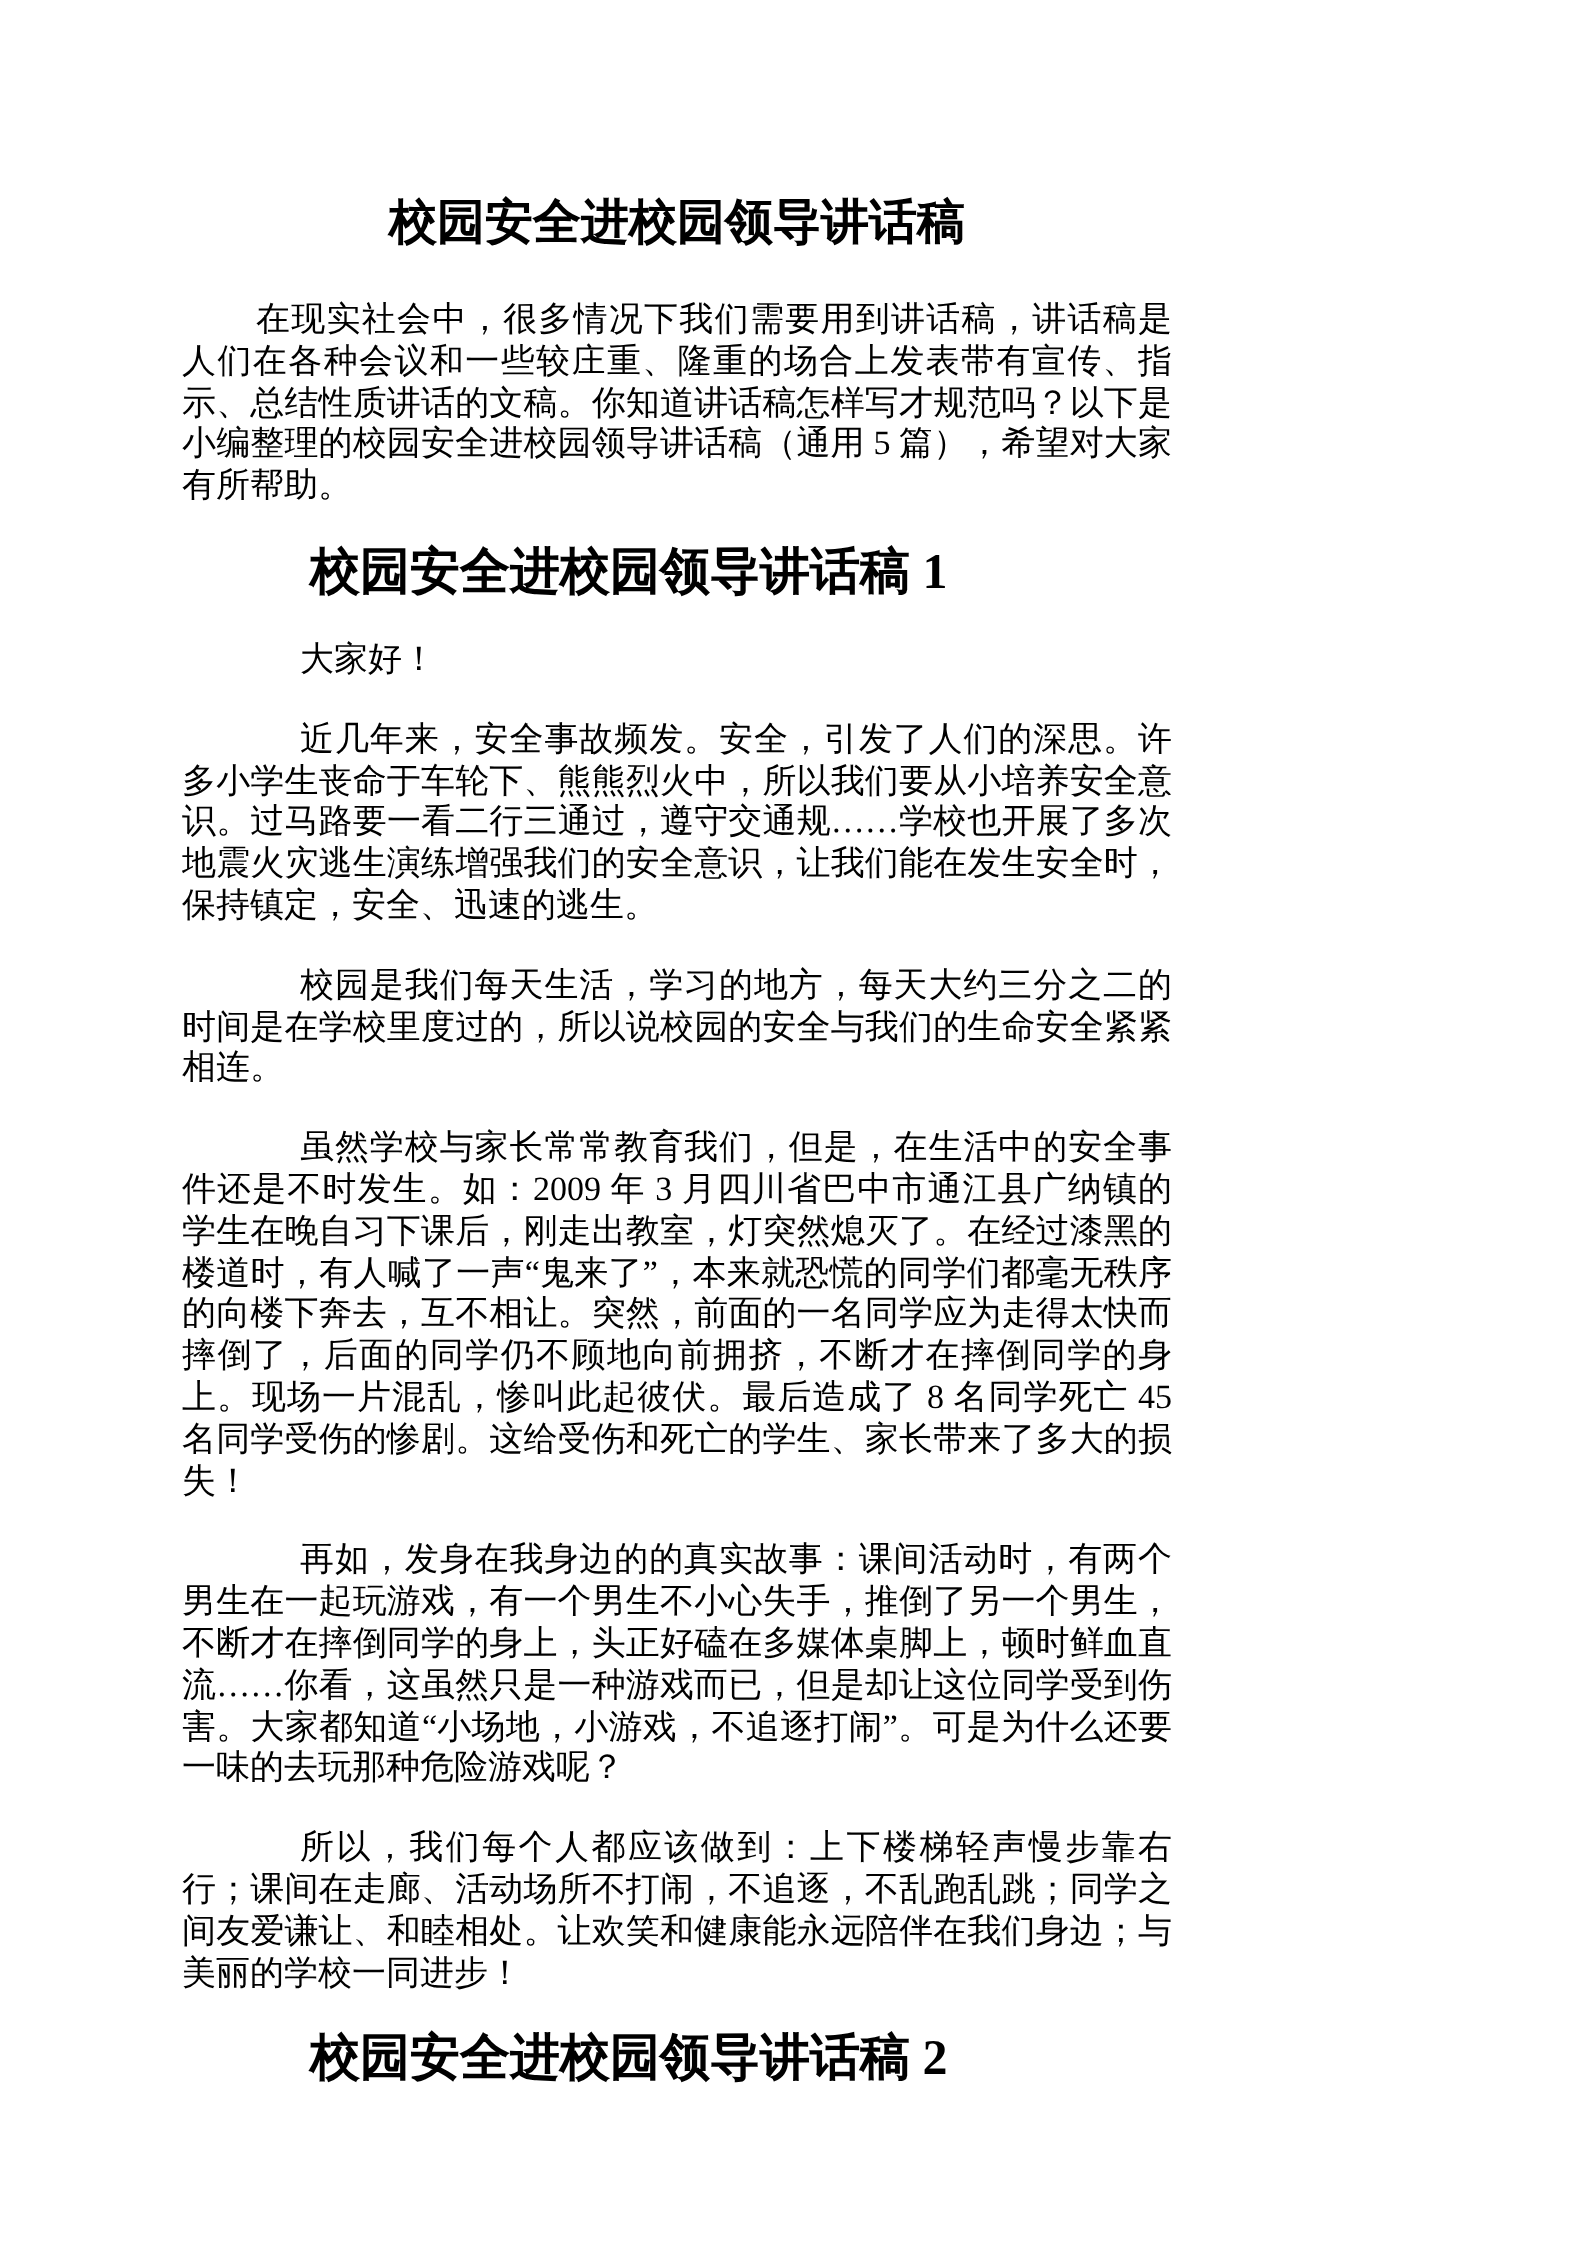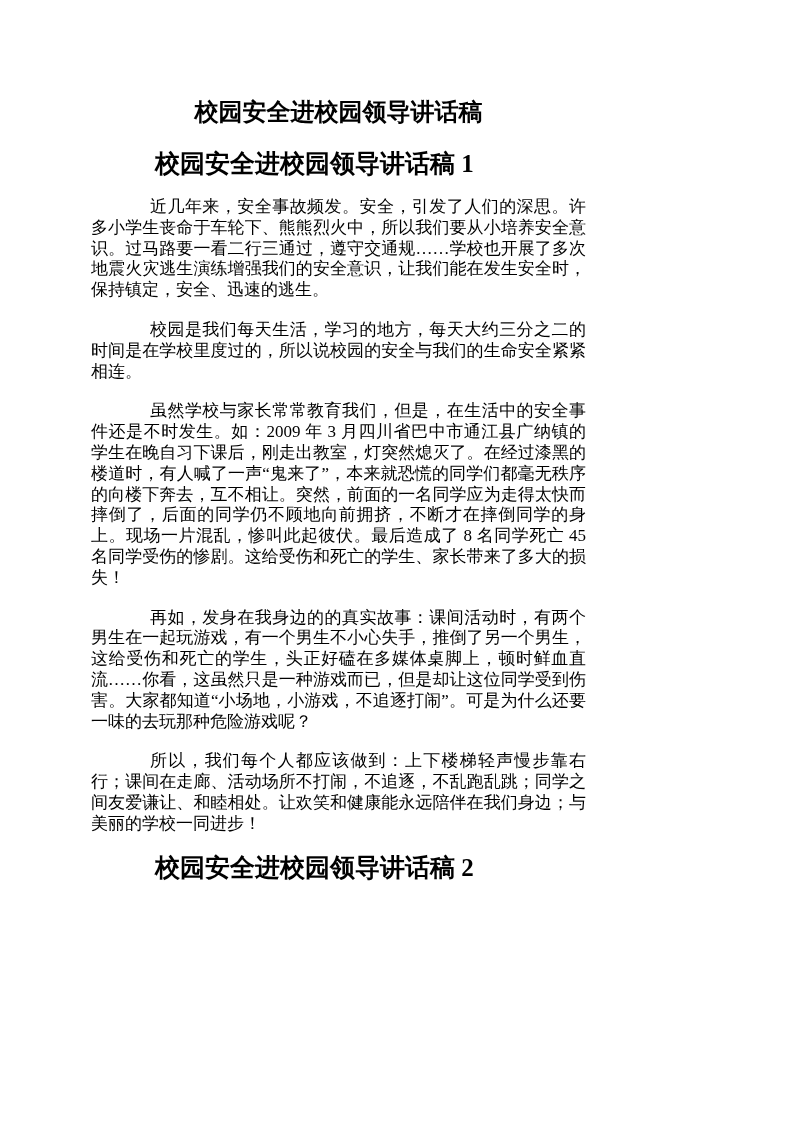--- a/index.html
+++ b/index.html
@@ -43,31 +43,33 @@
   .indent-greet { text-indent: 29px; }   
   .indent-body  { text-indent: 59px; }   
 </style>
 </head>
 <body>
 
 <div class="page">
 
   <h1 class="doc-title">校园安全进校园领导讲话稿</h1>
 
+  <p class="para indent-first">在现实社会中，很多情况下我们需要用到讲话稿，讲话稿是人们在各种会议和一些较庄重、隆重的场合上发表带有宣传、指示、总结性质讲话的文稿。你知道讲话稿怎样写才规范吗？以下是小编整理的校园安全进校园领导讲话稿（通用 5 篇），希望对大家有所帮助。</p>
 
   <h2 class="sec-heading">校园安全进校园领导讲话稿 1</h2>
 
 
+  <p class="para indent-body">大家好！</p>
 
   <p class="para indent-body">近几年来，安全事故频发。安全，引发了人们的深思。许多小学生丧命于车轮下、熊熊烈火中，所以我们要从小培养安全意识。过马路要一看二行三通过，遵守交通规……学校也开展了多次地震火灾逃生演练增强我们的安全意识，让我们能在发生安全时，保持镇定，安全、迅速的逃生。</p>
 
   <p class="para indent-body">校园是我们每天生活，学习的地方，每天大约三分之二的时间是在学校里度过的，所以说校园的安全与我们的生命安全紧紧相连。</p>
 
   <p class="para indent-body">虽然学校与家长常常教育我们，但是，在生活中的安全事件还是不时发生。如：2009 年 3 月四川省巴中市通江县广纳镇的学生在晚自习下课后，刚走出教室，灯突然熄灭了。在经过漆黑的楼道时，有人喊了一声“鬼来了”，本来就恐慌的同学们都毫无秩序的向楼下奔去，互不相让。突然，前面的一名同学应为走得太快而摔倒了，后面的同学仍不顾地向前拥挤，不断才在摔倒同学的身上。现场一片混乱，惨叫此起彼伏。最后造成了 8 名同学死亡 45 名同学受伤的惨剧。这给受伤和死亡的学生、家长带来了多大的损失！</p>
 
-  <p class="para indent-body">再如，发身在我身边的的真实故事：课间活动时，有两个男生在一起玩游戏，有一个男生不小心失手，推倒了另一个男生，这给受伤和死亡的学生，头正好磕在多媒体桌脚上，顿时鲜血直流……你看，这虽然只是一种游戏而已，但是却让这位同学受到伤害。大家都知道“小场地，小游戏，不追逐打闹”。可是为什么还要一味的去玩那种危险游戏呢？</p>
+  <p class="para indent-body">再如，发身在我身边的的真实故事：课间活动时，有两个男生在一起玩游戏，有一个男生不小心失手，推倒了另一个男生，不断才在摔倒同学的身上，头正好磕在多媒体桌脚上，顿时鲜血直流……你看，这虽然只是一种游戏而已，但是却让这位同学受到伤害。大家都知道“小场地，小游戏，不追逐打闹”。可是为什么还要一味的去玩那种危险游戏呢？</p>
 
 
   <p class="para indent-body">所以，我们每个人都应该做到：上下楼梯轻声慢步靠右行；课间在走廊、活动场所不打闹，不追逐，不乱跑乱跳；同学之间友爱谦让、和睦相处。让欢笑和健康能永远陪伴在我们身边；与美丽的学校一同进步！</p>
 
   <h2 class="sec-heading">校园安全进校园领导讲话稿 2</h2>
 
 </div>
 
 </body></html>

